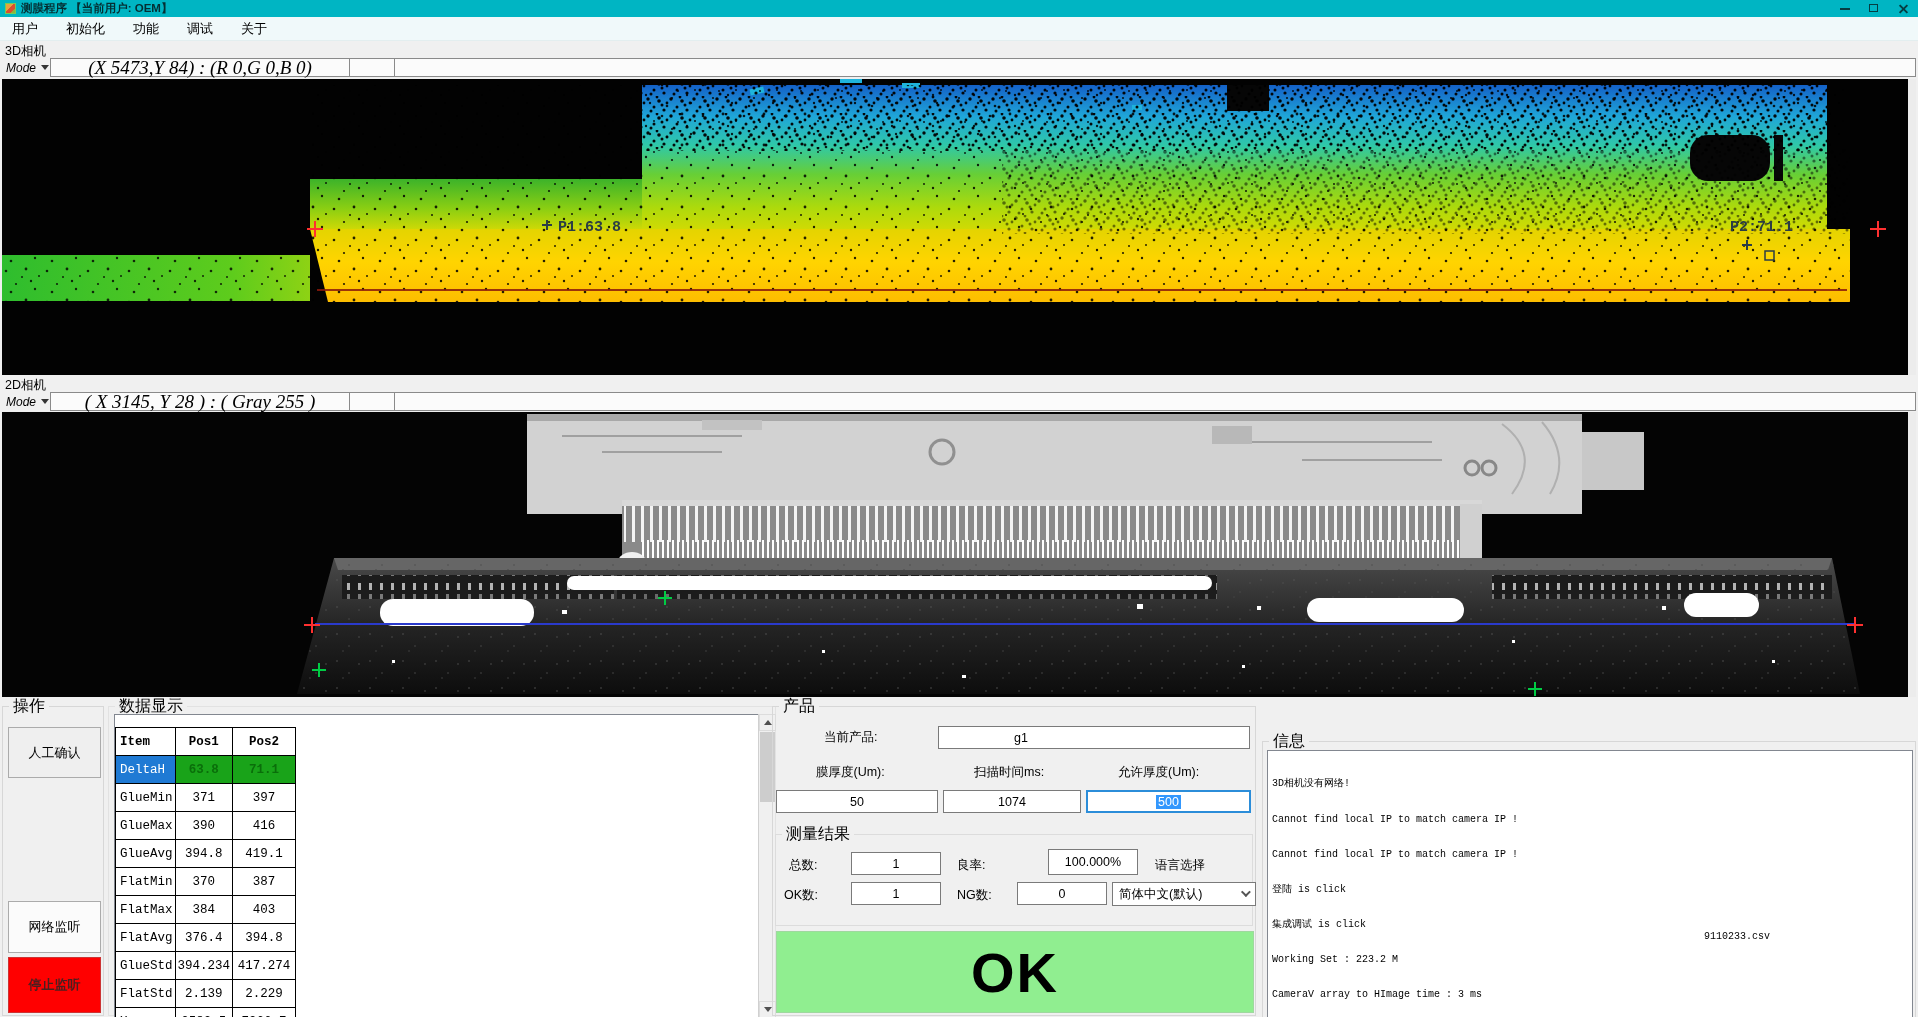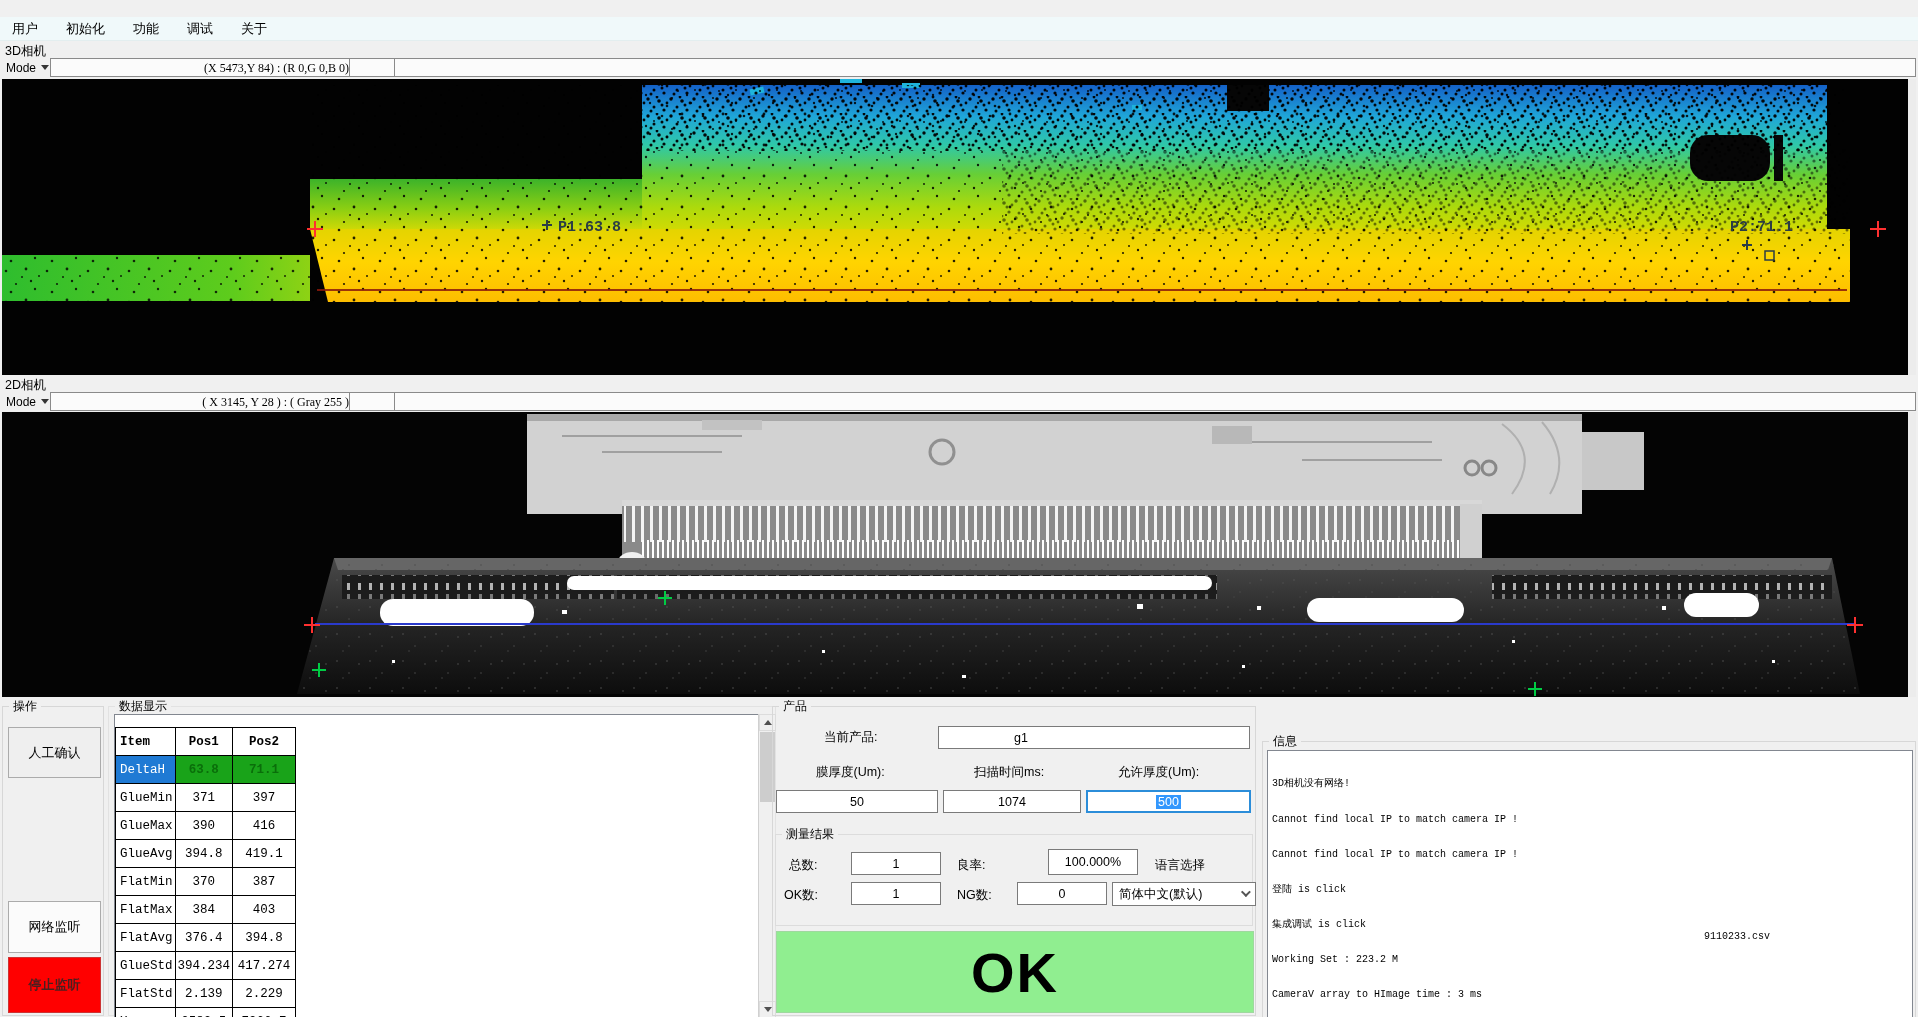--- a/index.html
+++ b/index.html
@@ -23,38 +23,38 @@
 
   
   .menubar { position:absolute; left:0; top:17px; width:1918px; height:24px;
              background:#f0f9fa; border-bottom:1px solid #e3eeef; display:flex; align-items:center; }
   .menu-item { font-size:13px; padding:2px 10px; margin-right:8px; }
   .menu-item:first-child { margin-left:2px; }
 
   .cam-label { position:absolute; left:5px; font-size:12.5px; }
 
   
-  .modebar { position:absolute; left:0; width:1918px; height:21px; }
+  .modebar { position:absolute; left:0; width:1918px; height:21px;font-style:italic; }
   .mode-btn { position:absolute; left:2px; top:1px; width:46px; height:19px;
               font-size:12px; display:flex; align-items:center; padding-left:4px; }
   .caret { width:0; height:0; border-left:4px solid transparent; border-right:4px solid transparent;
            border-top:5px solid #333; margin-left:5px; }
   .mcell { position:absolute; top:1px; height:19px; background:#fbfbfb;
            border:1px solid #8a8a8a; }
-  .mcell.a { left:50px; width:300px; text-align:right; font-family:"Liberation Serif", serif;
-             font-size:12px; line-height:18px; }
+  .mcell.a { left:50px; width:300px; text-align:center; font-family:"Liberation Serif", serif;
+             font-size:19px; line-height:18px; }
   .mcell.b { left:349px; width:46px; }
   .mcell.c { left:394px; width:1522px; }
 
   .camsvg { position:absolute; left:2px; display:block; }
 
   
   .gbox { position:absolute; border:1px solid #d7d7d7; }
   .gbox > .gb-label { position:absolute; top:-8px; left:6px; background:#f0f0f0;
-                      font-size:12px; padding:0 4px; line-height:14px; }
+                      font-size:16px; padding:0 4px; line-height:14px; }
 
   
   .op-btn { position:absolute; left:5px; width:93px; background:#efefef; border:1px solid #ababab;
             font-size:13px; display:flex; align-items:center; justify-content:center; cursor:default; }
   .op-btn.red { background:#ff0000; border-color:#c33; color:#4a1f1f; font-weight:bold; }
 
   
   .data-panel { position:absolute; left:5px; top:7px; width:646px; height:304px;
                 background:#fff; border:1px solid #828790; overflow:hidden; }
   table.meas { border-collapse:collapse; font-family:"Liberation Mono","DejaVu Sans Mono",monospace;
@@ -95,20 +95,36 @@
               border:1px solid #828790; overflow:hidden; font-family:"Liberation Mono","DejaVu Sans Mono",monospace;
               font-size:10px; line-height:11.7px; padding:4px 6px 0 4px; white-space:pre; }
   .log-line { height:11.7px; }
   .csv-frag { position:absolute; left:436px; top:180px; }
 </style>
 </head>
 <body>
 
 <div class="root">
 
+  <div class="titlebar">
+    <div class="app-icon"></div>
+    <span class="title-text">测膜程序 【当前用户: OEM】</span>
+    <div class="win-controls">
+      <div class="win-btn">
+          <i class="bar"></i>
+        </div>
+      <div class="win-btn">
+          <i class="box"></i>
+        </div>
+      <div class="win-btn">
+          <i class="x1"></i>
+          <i class="x2"></i>
+        </div>
+    </div>
+  </div>
 
   <div class="menubar">
     <span class="menu-item">用户</span>
     <span class="menu-item">初始化</span>
     <span class="menu-item">功能</span>
     <span class="menu-item">调试</span>
     <span class="menu-item">关于</span>
   </div>
 
   <div class="cam-label" style="top:43px">3D相机</div>

